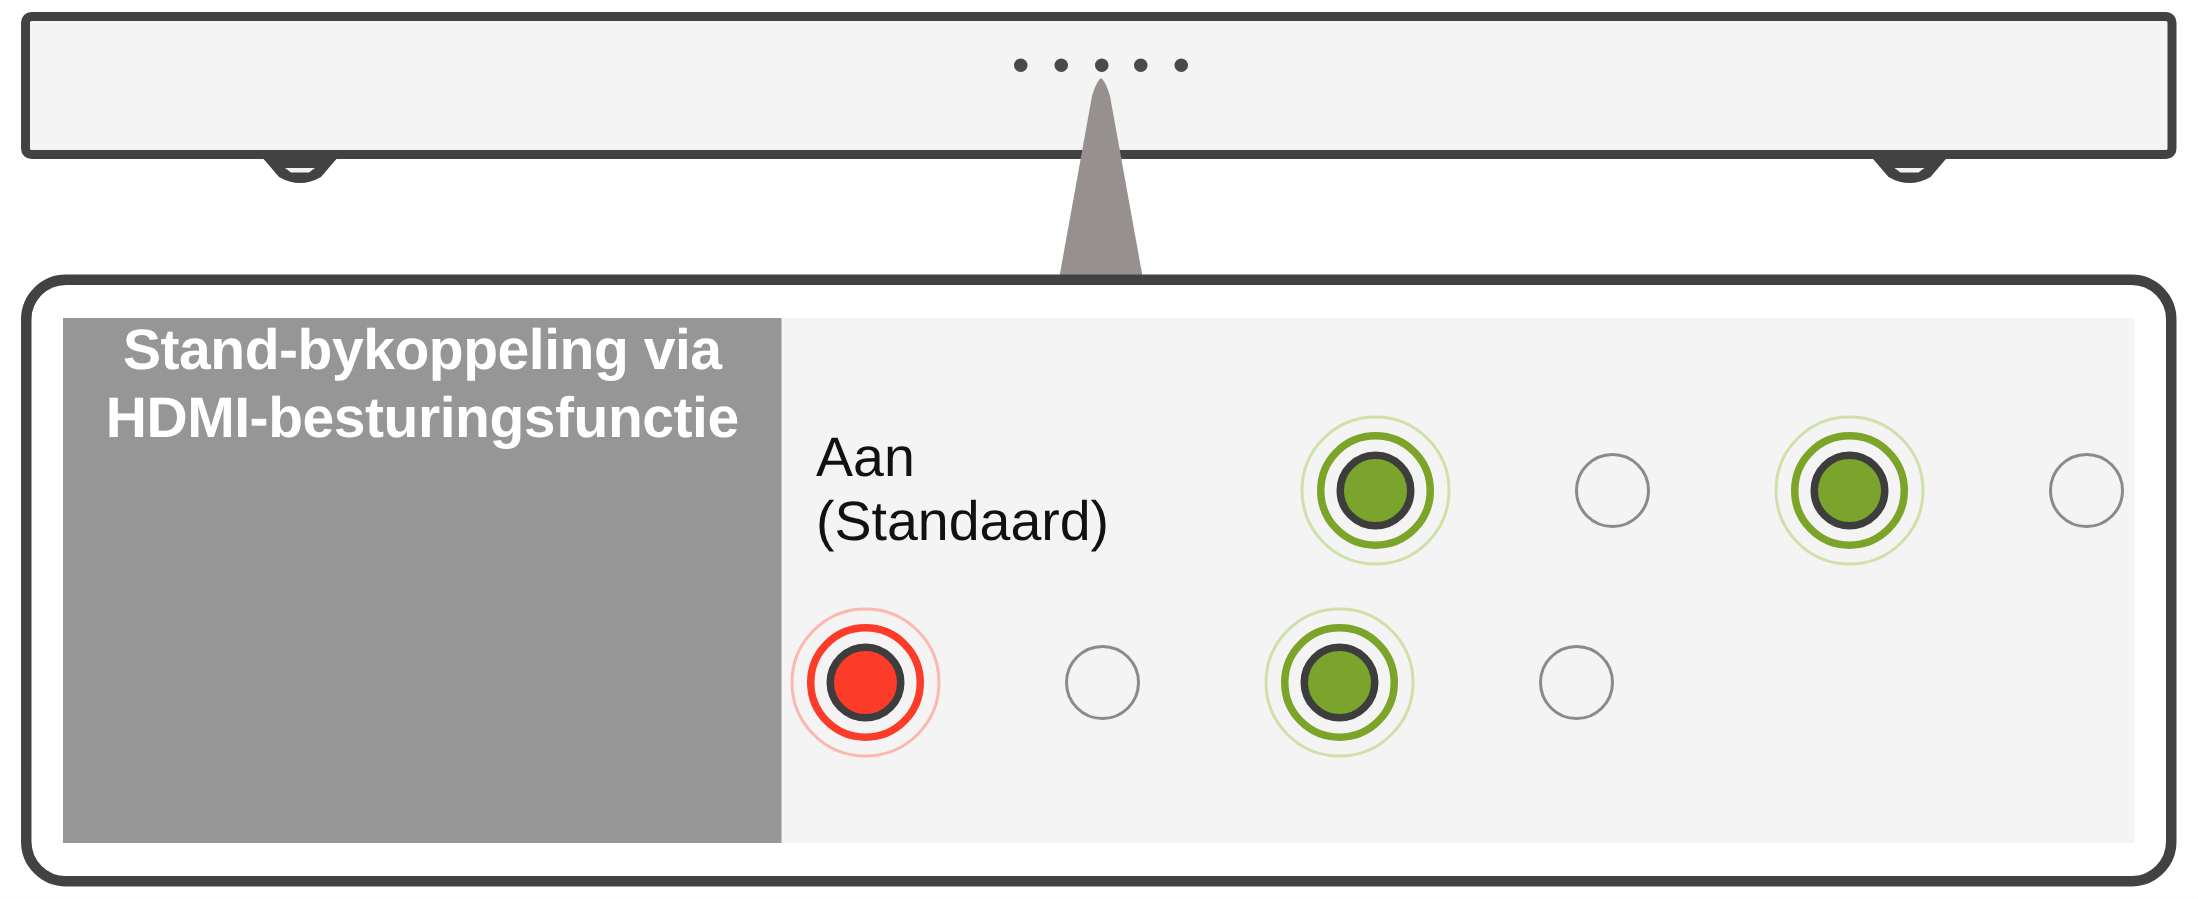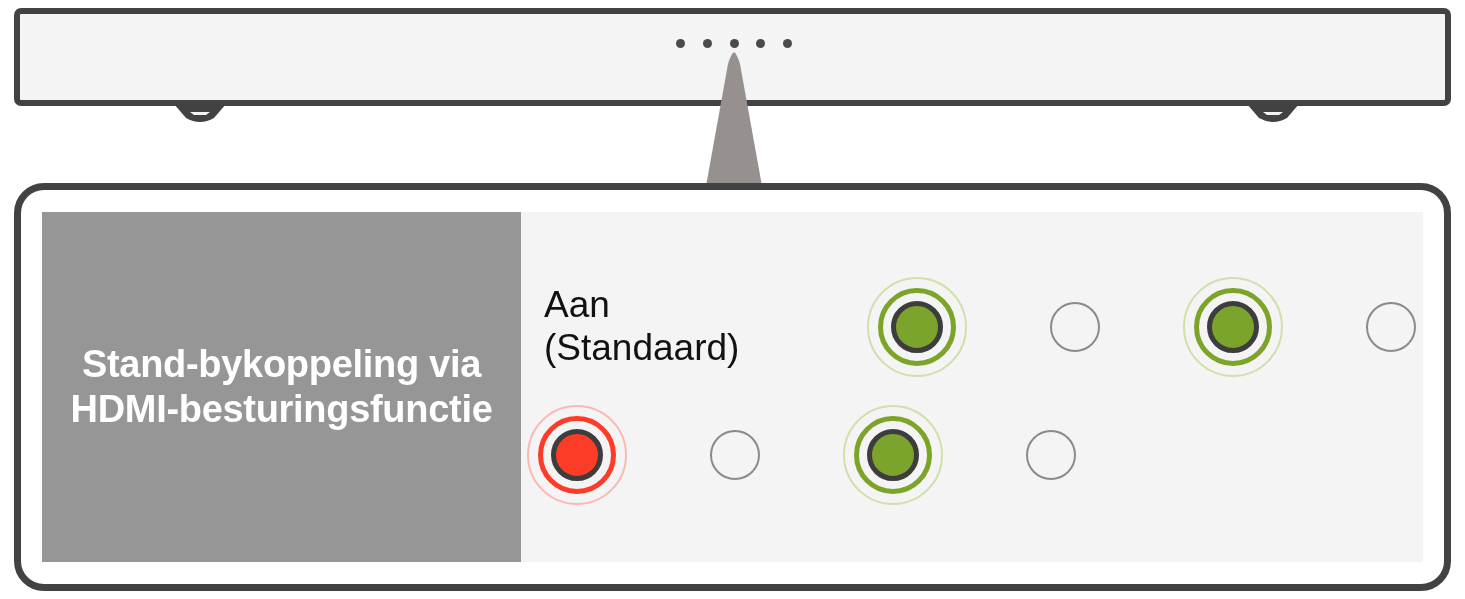--- a/index.html
+++ b/index.html
@@ -88,21 +88,20 @@
     display: flex;
     align-items: stretch;
   }
 
   
   .label-block {
     width: 479px;
     flex: 0 0 479px;
     background: #969696;
     display: flex;
-    align-items: center;
     justify-content: center;
     box-sizing: border-box;
     padding: 0 14px;
   }
   .label-block-text {
     color: #ffffff;
     font-weight: bold;
     font-size: 38px;
     line-height: 1.18;
     text-align: center;

